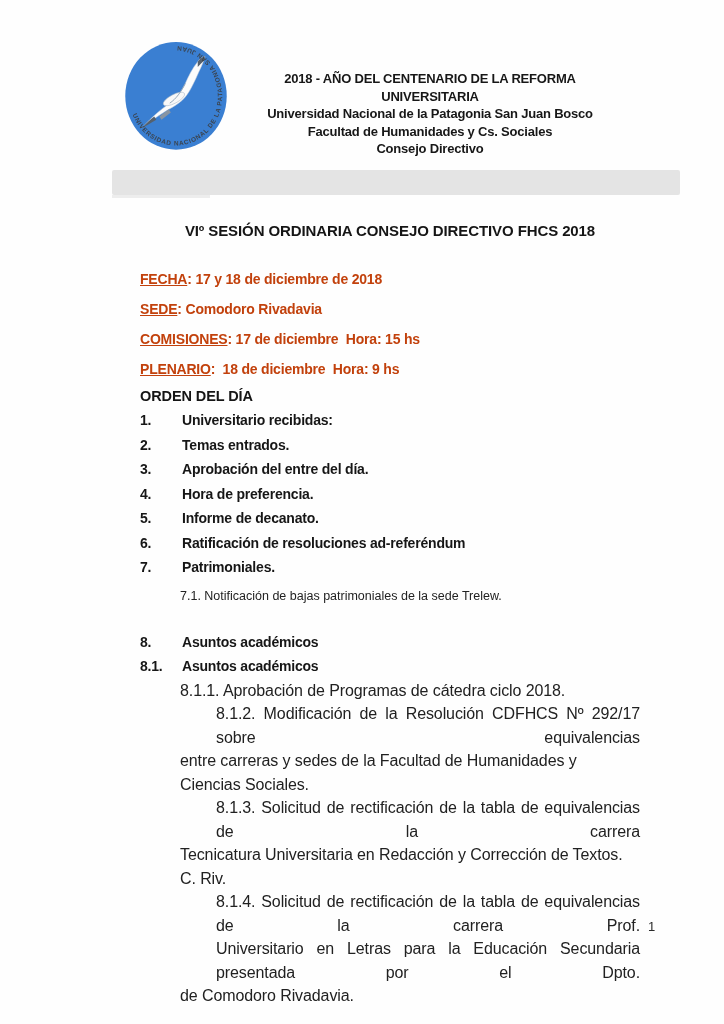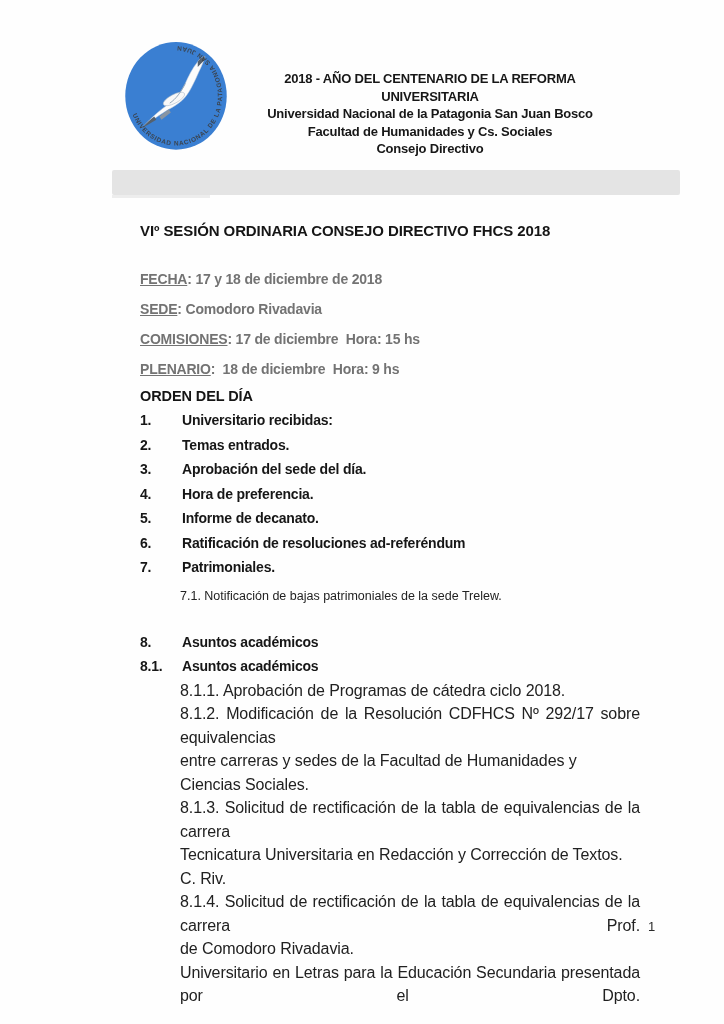--- a/index.html
+++ b/index.html
@@ -33,29 +33,29 @@
   }
   .gray-bar::after {
     content: ""; position: absolute; left: 0; top: 100%;
     width: 98px; height: 3px; background: #ededed;
   }
 
   
   .content { position: absolute; left: 140px; top: 220px; width: 500px; }
 
   .doc-title {
-    text-align: left; font-weight: bold;
+    text-align: center; font-weight: bold;
     font-size: 15px; line-height: 22px; letter-spacing: -0.1px;
     color: #151515;
   }
 
   .meta {
     margin-top: 22px;
     font-weight: bold; font-size: 14px; line-height: 30px;
-    letter-spacing: -0.2px; color: #737373;
+    letter-spacing: -0.2px; color: #c2410c;
   }
   .meta-label { text-decoration: underline; }
   .meta-rest { white-space: pre-wrap; }
 
   .agenda-heading {
     font-weight: bold; font-size: 14.5px; line-height: 24px;
     letter-spacing: -0.1px; color: #151515;
   }
 
   .item-row {
@@ -73,21 +73,21 @@
   }
 
   .section8 { margin-top: 22px; }
 
   .paras {
     margin-left: 40px; width: 460px;
     font-size: 16px; line-height: 23.5px; letter-spacing: -0.1px;
     color: #212121;
   }
   .para-line { min-height: 23.5px; }
-  .jline { text-align: justify; text-align-last: justify; }
+  .jline { text-align: justify; text-align-last: justify; margin-left: 36px; }
 
   .page-number {
     position: absolute; left: 648px; top: 919px;
     font-size: 13px; color: #2a2a2a;
   }
 </style>
 </head>
 <body>
 
 <div class="page">
@@ -137,21 +137,21 @@
       <div class="item-row">
           <span class="item-num">1.</span>
           <span class="item-text">Universitario recibidas:</span>
         </div>
       <div class="item-row">
           <span class="item-num">2.</span>
           <span class="item-text">Temas entrados.</span>
         </div>
       <div class="item-row">
           <span class="item-num">3.</span>
-          <span class="item-text">Aprobación del sede del día.</span>
+          <span class="item-text">Aprobación del entre del día.</span>
         </div>
       <div class="item-row">
           <span class="item-num">4.</span>
           <span class="item-text">Hora de preferencia.</span>
         </div>
       <div class="item-row">
           <span class="item-num">5.</span>
           <span class="item-text">Informe de decanato.</span>
         </div>
       <div class="item-row">
@@ -177,21 +177,21 @@
         </div>
     </div>
 
     <div class="paras">
       <div class="para-line">8.1.1. Aprobación de Programas de cátedra ciclo 2018.</div>
       <div class="para-line jline">8.1.2. Modificación de la Resolución CDFHCS Nº 292/17 sobre equivalencias</div>
       <div class="para-line">entre carreras y sedes de la Facultad de Humanidades y Ciencias Sociales.</div>
       <div class="para-line jline">8.1.3. Solicitud de rectificación de la tabla de equivalencias de la carrera</div>
       <div class="para-line">Tecnicatura Universitaria en Redacción y Corrección de Textos. C. Riv.</div>
       <div class="para-line jline">8.1.4. Solicitud de rectificación de la tabla de equivalencias de la carrera Prof.</div>
+      <div class="para-line jline">Universitario en Letras para la Educación Secundaria presentada por el Dpto.</div>
       <div class="para-line">de Comodoro Rivadavia.</div>
-      <div class="para-line jline">Universitario en Letras para la Educación Secundaria presentada por el Dpto.</div>
     </div>
 
   </div>
 
   <div class="page-number">1</div>
 
 </div>
 
 </body></html>

